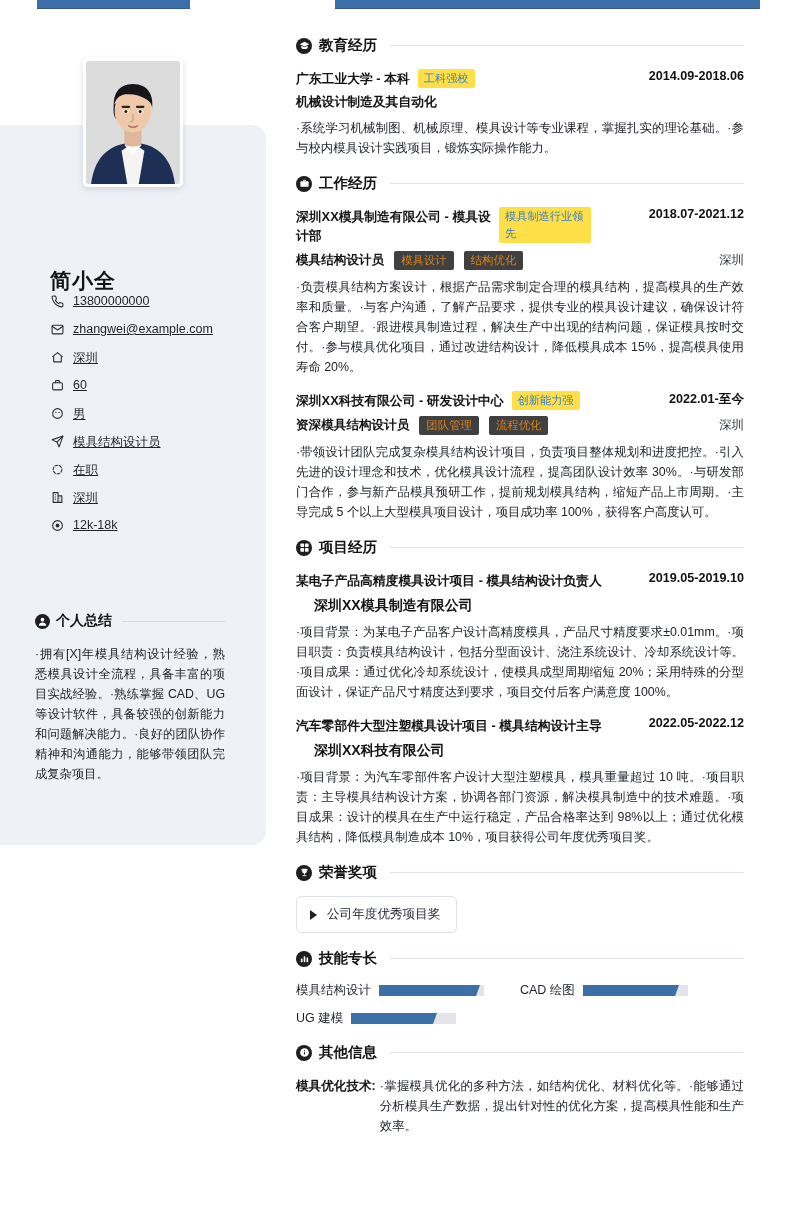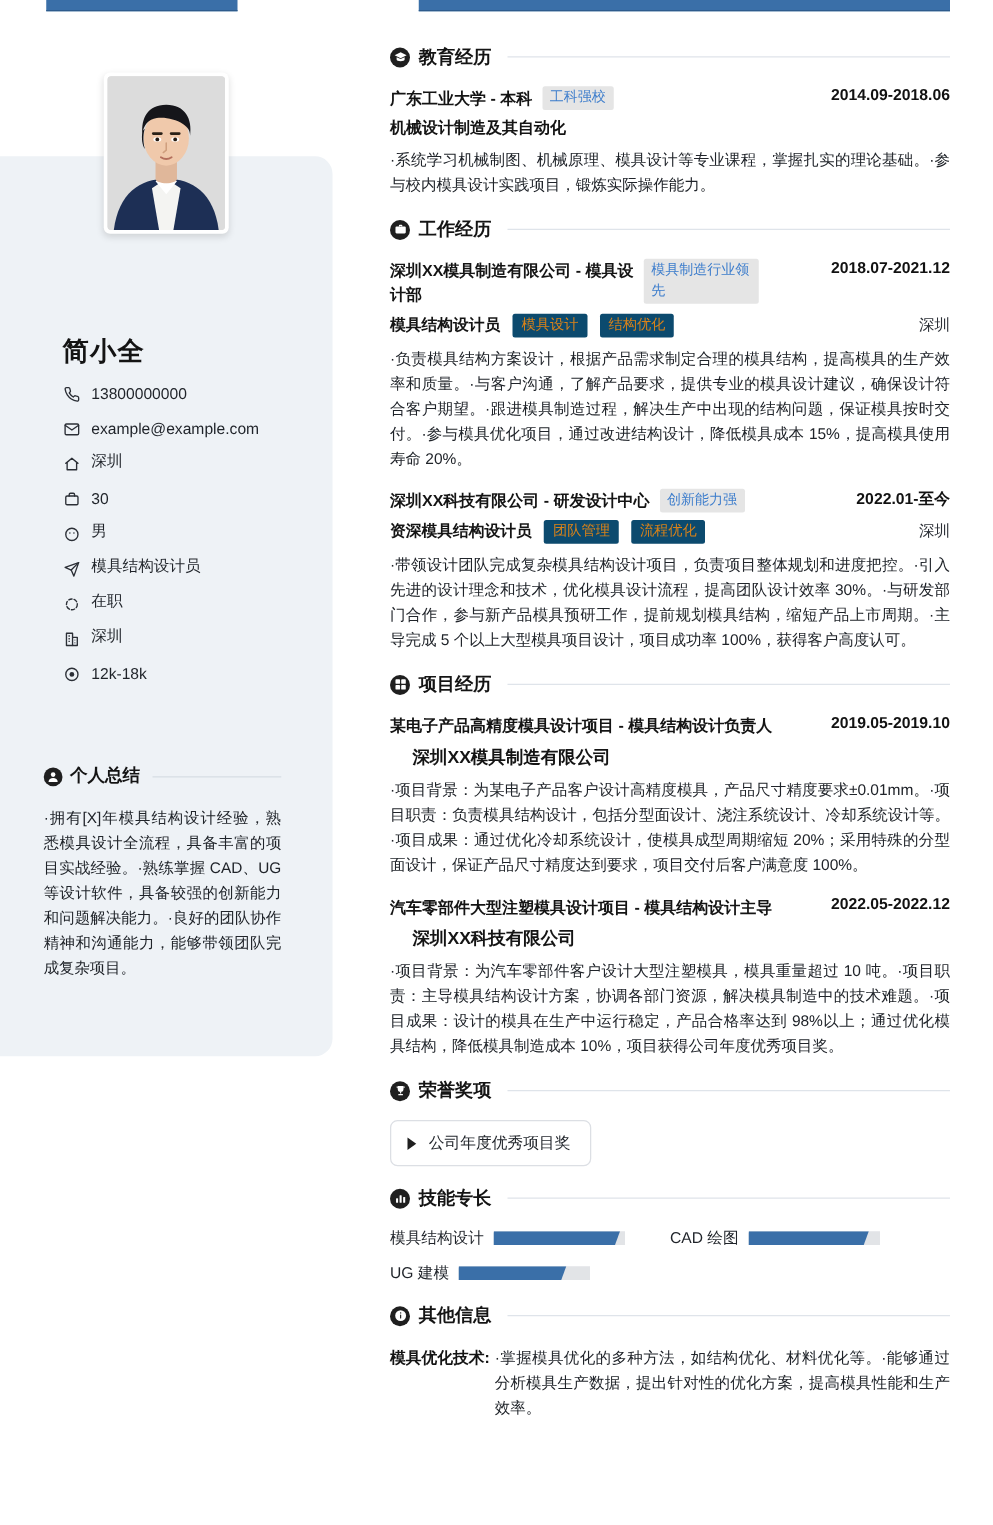--- a/index.html
+++ b/index.html
@@ -76,23 +76,24 @@
     color: #141414;
   }
 
   .contact-list {
     position: absolute;
     left: 50px; top: 169px;
     width: 210px;
   }
   .contact-row {
     display: flex;
-    align-items: flex-end;
+    align-items: flex-start;
     height: 28px;
     gap: 9px;
+    text-decoration: underline;
   }
   .contact-icon {
     width: 14px; height: 14px;
     flex: 0 0 14px;
     display: flex; align-items: center; justify-content: center;
     color: #2b2f36;
   }
   .contact-icon svg { width: 13px; height: 13px; display:block; }
   .contact-text {
     font-size: 12.5px;
@@ -134,21 +135,21 @@
     margin-top: 14px;
     font-size: 12.3px;
     line-height: 20px;
     color: #20242a;
     text-align: justify;
   }
 
   
   .main {
     position: absolute;
-    left: 312px; top: 36px;
+    left: 296px; top: 36px;
     width: 448px;
   }
 
   .section { margin-bottom: 16px; }
 
   .sec-head {
     display: flex;
     align-items: center;
     gap: 7px;
     margin-bottom: 14px;
@@ -183,21 +184,21 @@
     gap: 8px;
   }
   .entry-title {
     font-size: 12.8px;
     font-weight: bold;
     color: #141414;
     line-height: 19px;
   }
   .tag-blue {
     display: inline-block;
-    background: #e5e5e5;
+    background: #fde047;
     color: #3d7dcc;
     font-size: 11.2px;
     line-height: 17px;
     padding: 1px 6px;
     border-radius: 2px;
     white-space: normal;
   }
   .tag-blue.wrapped { max-width: 92px; }
   .entry-date {
     margin-left: auto;
@@ -215,21 +216,21 @@
     margin-top: 6px;
   }
   .entry-sub {
     font-size: 12.6px;
     font-weight: bold;
     color: #141414;
     white-space: nowrap;
   }
   .tag-orange {
     display: inline-block;
-    background: #0c4a6e;
+    background: #404040;
     color: #d98219;
     font-size: 11.4px;
     line-height: 17px;
     padding: 1px 7px;
     border-radius: 2px;
     white-space: nowrap;
   }
   .entry-loc {
     margin-left: auto;
     font-size: 12.4px;
@@ -360,41 +361,41 @@
           <span class="contact-text">13800000000</span>
         </div>
 
         <div class="contact-row">
           <span class="contact-icon">
             <svg viewBox="0 0 24 24" fill="none" stroke="currentColor" stroke-width="2" stroke-linecap="round" stroke-linejoin="round">
                 <rect x="2" y="4" width="20" height="16" rx="2"></rect>
                 <path d="m2 6 10 7L22 6"></path>
               </svg>
           </span>
-          <span class="contact-text">example@example.com</span>
+          <span class="contact-text">zhangwei@example.com</span>
         </div>
 
         <div class="contact-row">
           <span class="contact-icon">
             <svg viewBox="0 0 24 24" fill="none" stroke="currentColor" stroke-width="2" stroke-linecap="round" stroke-linejoin="round">
                 <path d="M3 10.5 12 3l9 7.5"></path>
                 <path d="M5 10v10h14V10"></path>
               </svg>
           </span>
           <span class="contact-text">深圳</span>
         </div>
 
         <div class="contact-row">
           <span class="contact-icon">
             <svg viewBox="0 0 24 24" fill="none" stroke="currentColor" stroke-width="2" stroke-linecap="round" stroke-linejoin="round">
                 <rect x="3" y="7" width="18" height="13" rx="2"></rect>
                 <path d="M8 7V5a2 2 0 0 1 2-2h4a2 2 0 0 1 2 2v2"></path>
               </svg>
           </span>
-          <span class="contact-text">30</span>
+          <span class="contact-text">60</span>
         </div>
 
         <div class="contact-row">
           <span class="contact-icon">
             <svg viewBox="0 0 24 24" fill="none" stroke="currentColor" stroke-width="2">
                 <circle cx="12" cy="12" r="9"></circle>
                 <circle cx="9" cy="10" r="1.2" fill="currentColor" stroke="none"></circle>
                 <circle cx="15" cy="10" r="1.2" fill="currentColor" stroke="none"></circle>
               </svg>
           </span>

